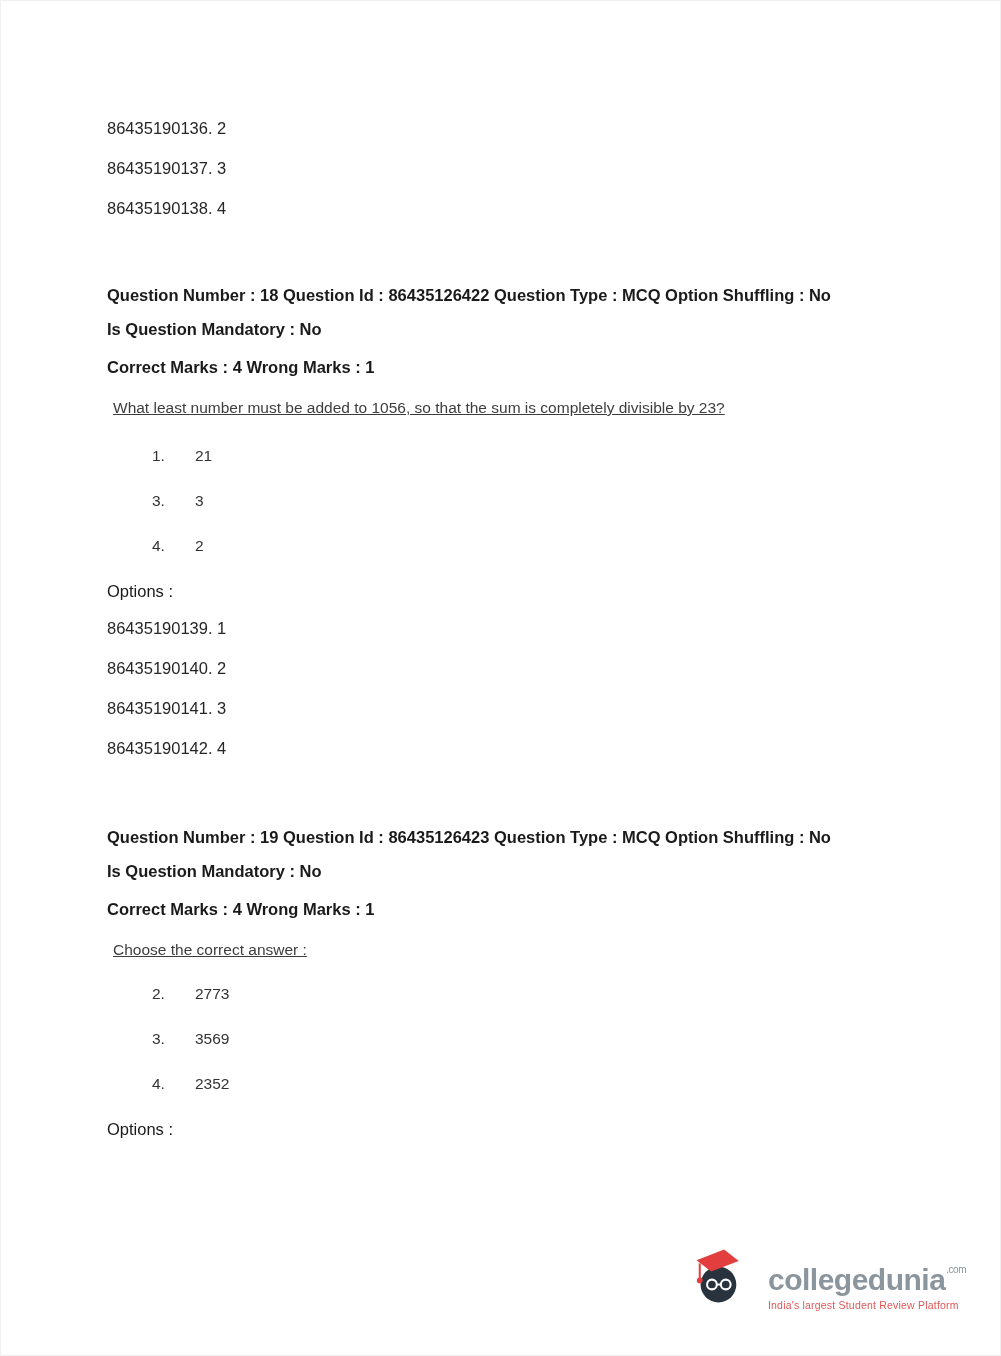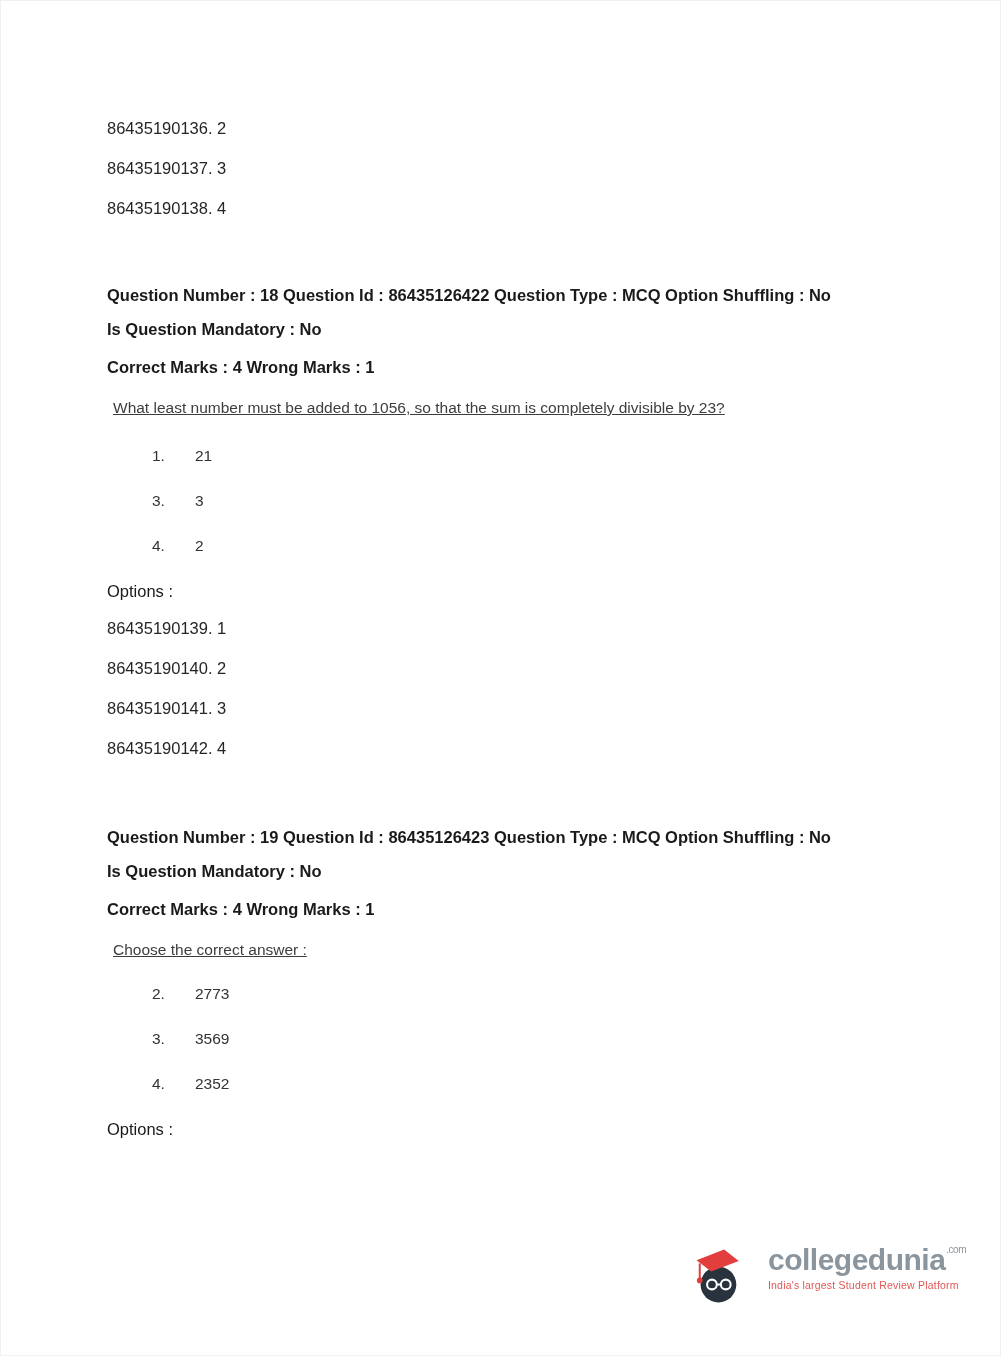--- a/index.html
+++ b/index.html
@@ -77,21 +77,21 @@
     font-size: 16.5px;
     color: #1a1a1a;
   }
   .opt-list { margin-top: 18px; }
 
   .logo {
     position: absolute;
     right: 34px;
     bottom: 44px;
     display: flex;
-    align-items: flex-start;
+    align-items: flex-end;
     gap: 26px;
   }
   .logo svg { display: block; }
   .cap { fill: var(--cap-color, #e33e3e); }
   .capline { stroke: var(--cap-color, #e33e3e); }
   .head { fill: var(--head-color, #28333e); }
   .glass { stroke: #ffffff; fill: none; }
   .brand {
     font-size: 30px;
     font-weight: 600;

